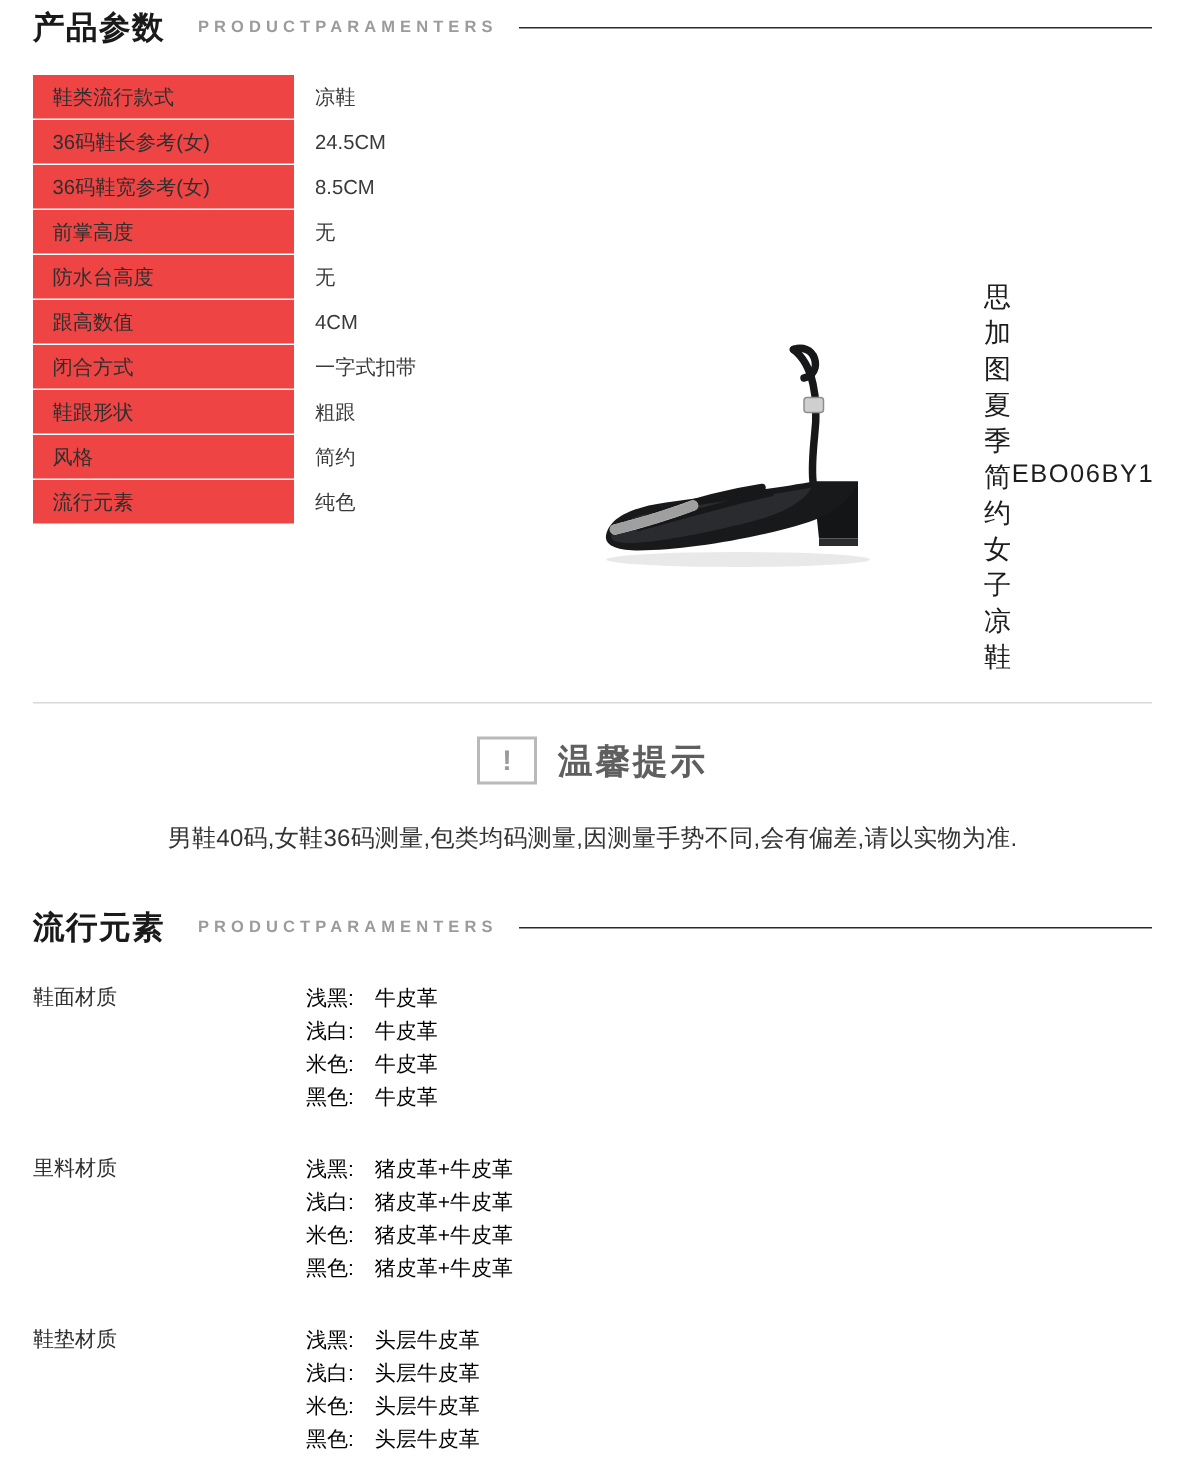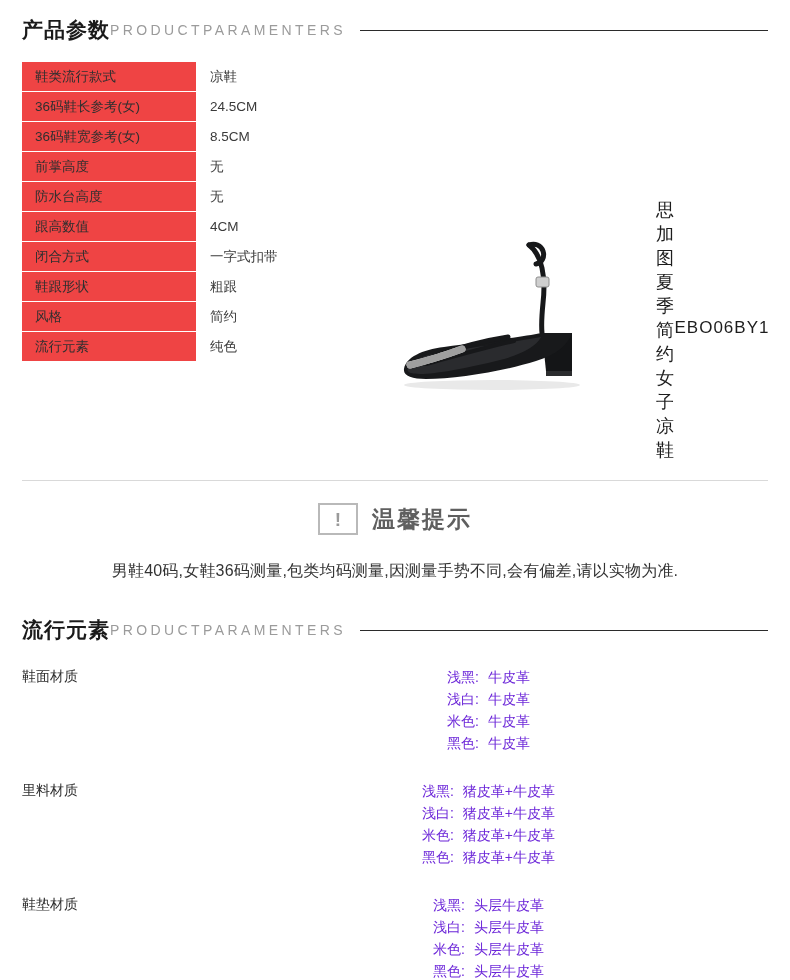--- a/index.html
+++ b/index.html
@@ -24,25 +24,26 @@
     padding: 0 22px;
   }
   .sec-head .cn {
     font-size: 21px;
     font-weight: bold;
     letter-spacing: 1px;
     color: #1a1a1a;
     white-space: nowrap;
   }
   .sec-head .en {
-    font-size: 14px;
+    font-size: 11px;
     letter-spacing: 3.4px;
     color: #9b9b9b;
+    margin-left: 22px;
     white-space: nowrap;
-    font-weight: normal;
+    font-weight: bold;
   }
   .sec-head .rule {
     flex: 1;
     height: 1px;
     background: #2b2b2b;
     margin-left: 14px;
   }
 
   
   .params-wrap {
@@ -157,33 +158,32 @@
   .mat-key {
     width: 182px;
     flex: 0 0 182px;
     font-size: 14px;
     color: #2f2f2f;
     padding-top: 2px;
   }
   .mat-vals { flex: 1; }
   .mat-line {
     font-size: 14px;
-    color: #6d28d9;
+    color: #000000;
     line-height: 22px;
     white-space: nowrap;
-    text-align: center;
   }
   .mat-line .c { display: inline-block; width: 42px; }
 </style>
 </head>
 <body>
 
 <div class="page">
 
-  <div class="sec-head" style="padding-top:16px;">
+  <div class="sec-head" style="padding-top:4px;">
     <div class="cn">产品参数</div>
     <div class="en">PRODUCTPARAMENTERS</div>
     <div class="rule"></div>
   </div>
 
   <div class="params-wrap">
 
     <div class="param-table">
       <div class="param-row">
         <div class="param-key">鞋类流行款式</div>

